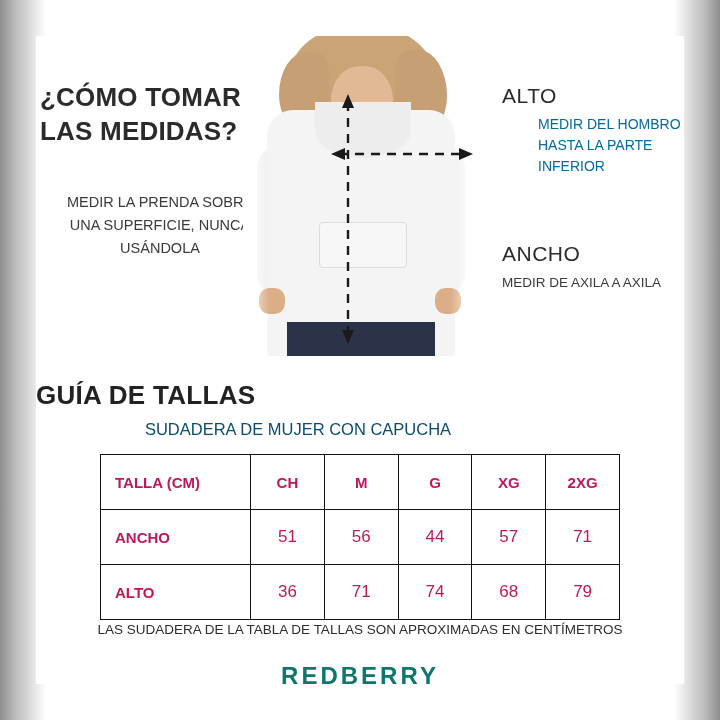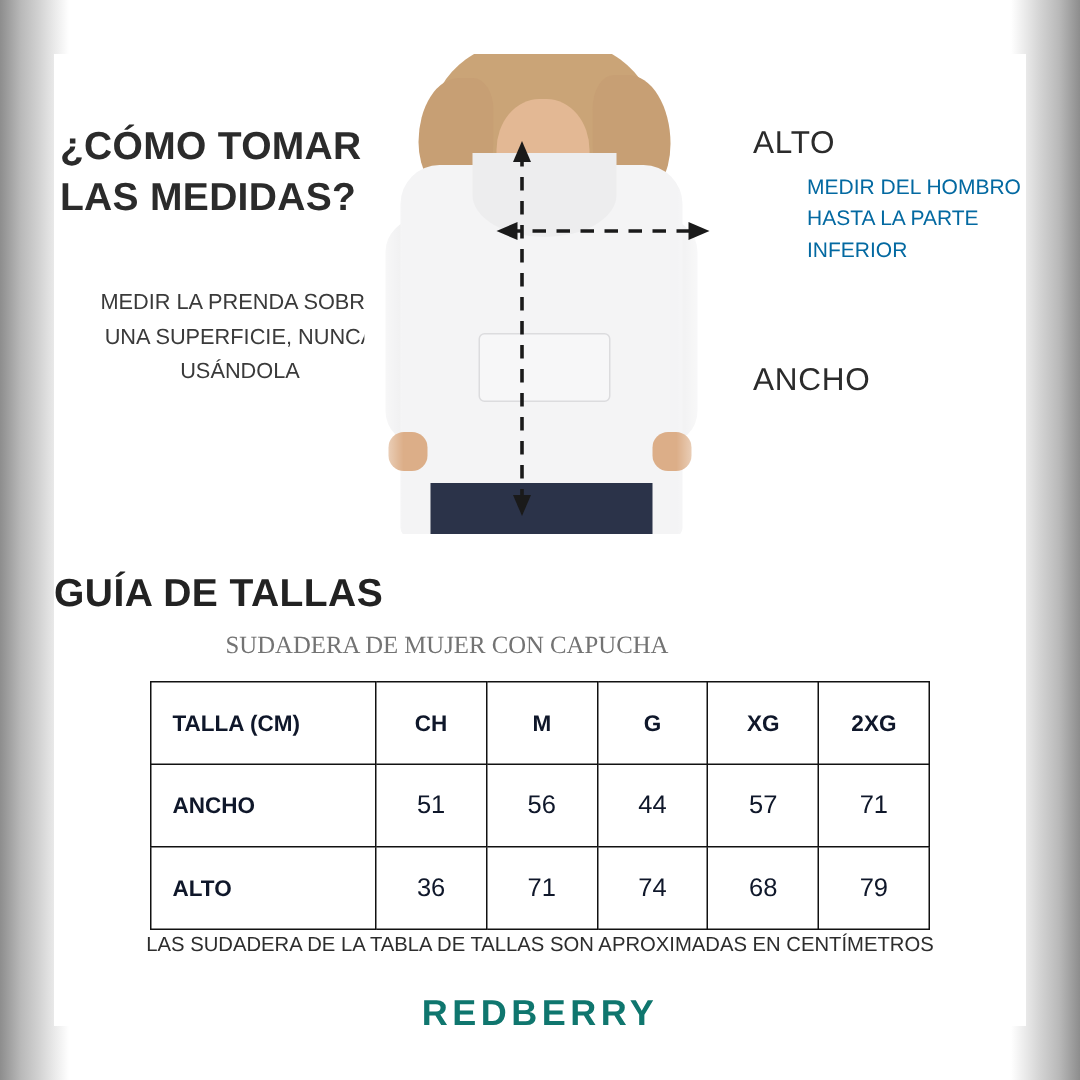--- a/index.html
+++ b/index.html
@@ -253,38 +253,37 @@
     color: #222222;
     letter-spacing: 0.3px;
   }
   .guide-sub {
     position: absolute;
     left: 0;
     top: 384px;
     width: 524px;
     text-align: center;
     font-size: 16.5px;
-    color: #737373;
-    font-family: Liberation Serif, serif;
+    color: #0c4a6e;
   }
 
   table.sizes {
     position: absolute;
     left: 64px;
     top: 418px;
     width: 520px;
     border-collapse: collapse;
     table-layout: fixed;
   }
   table.sizes th, table.sizes td {
     border: 1px solid #111111;
     height: 52px;
     text-align: center;
     font-size: 16px;
-    color: #0f172a;
+    color: #be185d;
   }
   table.sizes th.rowhead, table.sizes td.rowhead {
     width: 134px;
     text-align: left;
     padding-left: 14px;
     font-weight: 700;
     font-size: 15px;
   }
   table.sizes th.sizecol {
     font-weight: 700;
@@ -356,20 +355,21 @@
         <g stroke="#1a1a1a" stroke-width="2.4" fill="#1a1a1a">
           <line x1="96" y1="118" x2="222" y2="118" stroke-dasharray="9,7"></line>
           <polygon points="88,118 102,112 102,124" stroke="none"></polygon>
           <polygon points="230,118 216,112 216,124" stroke="none"></polygon>
         </g>
       </svg>
 
       <div class="right-title-1">ALTO</div>
       <div class="right-body-1">MEDIR DEL HOMBRO HASTA LA PARTE INFERIOR</div>
       <div class="right-title-2">ANCHO</div>
+      <div class="right-body-2">MEDIR DE AXILA A AXILA</div>
     </div>
 
     <div class="guide-title">GUÍA DE TALLAS</div>
     <div class="guide-sub">SUDADERA DE MUJER CON CAPUCHA</div>
 
     <table class="sizes">
       <thead>
         <tr>
           <th class="rowhead">TALLA (CM)</th>
           <th class="sizecol">CH</th>

